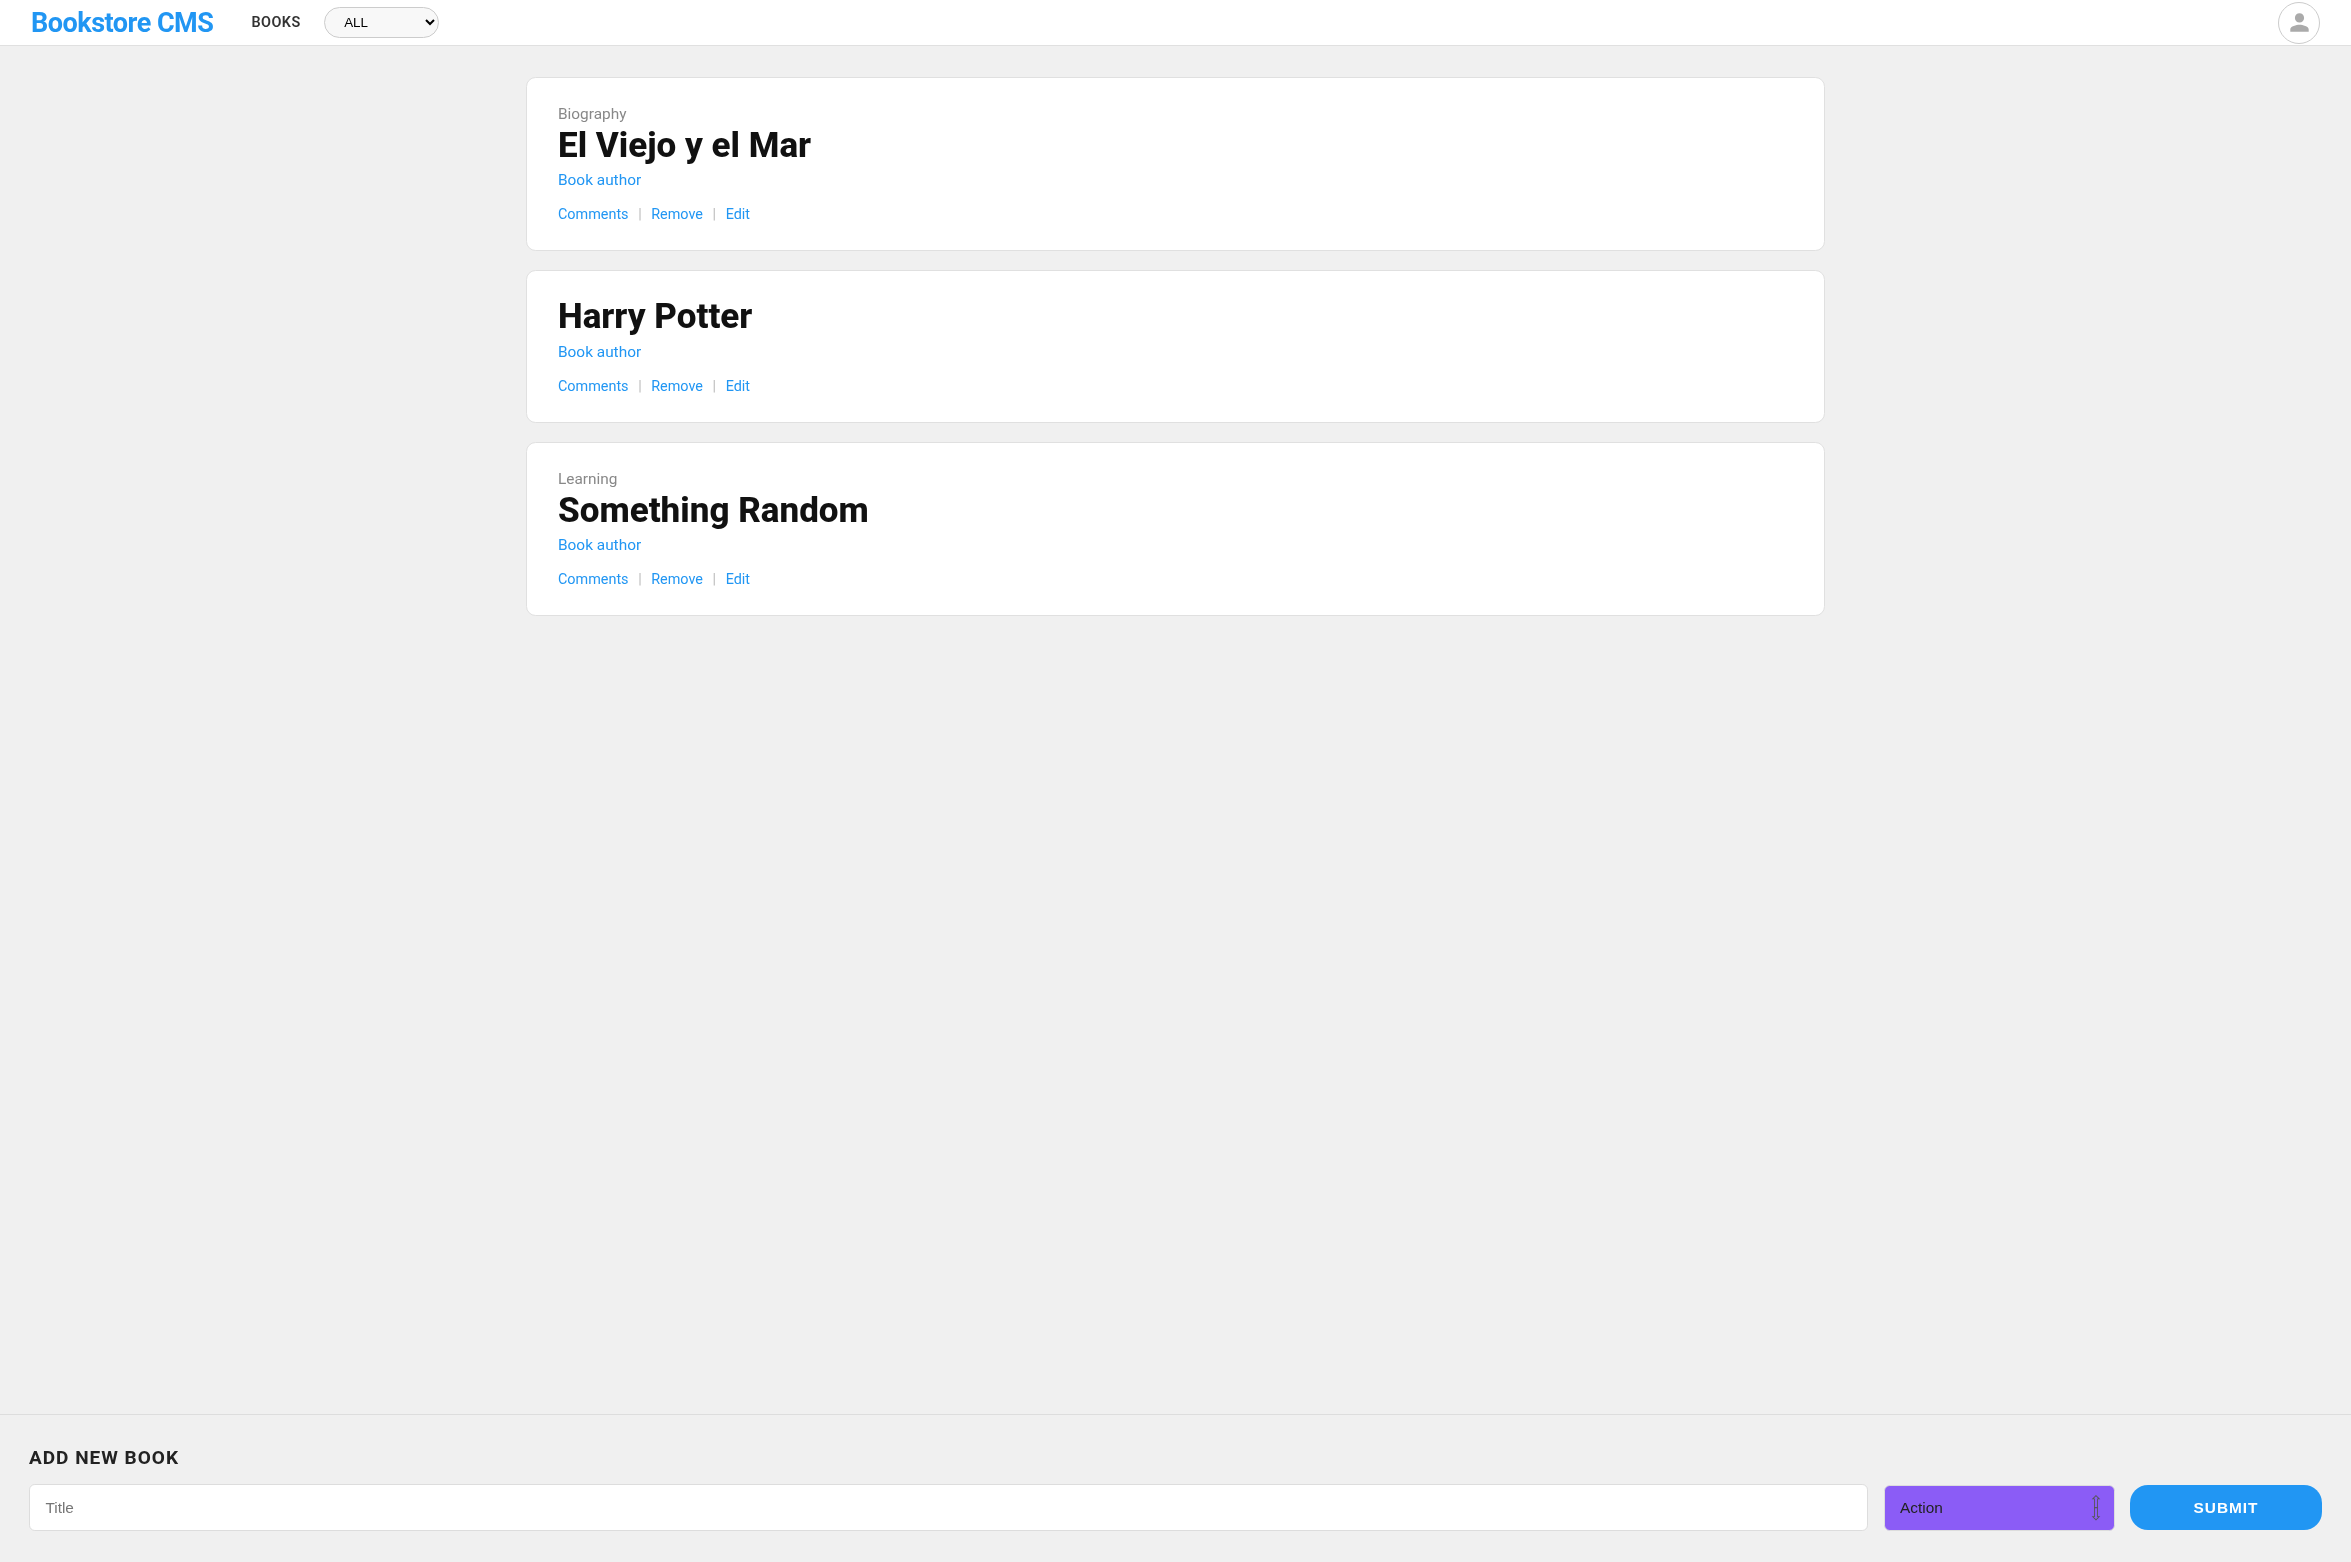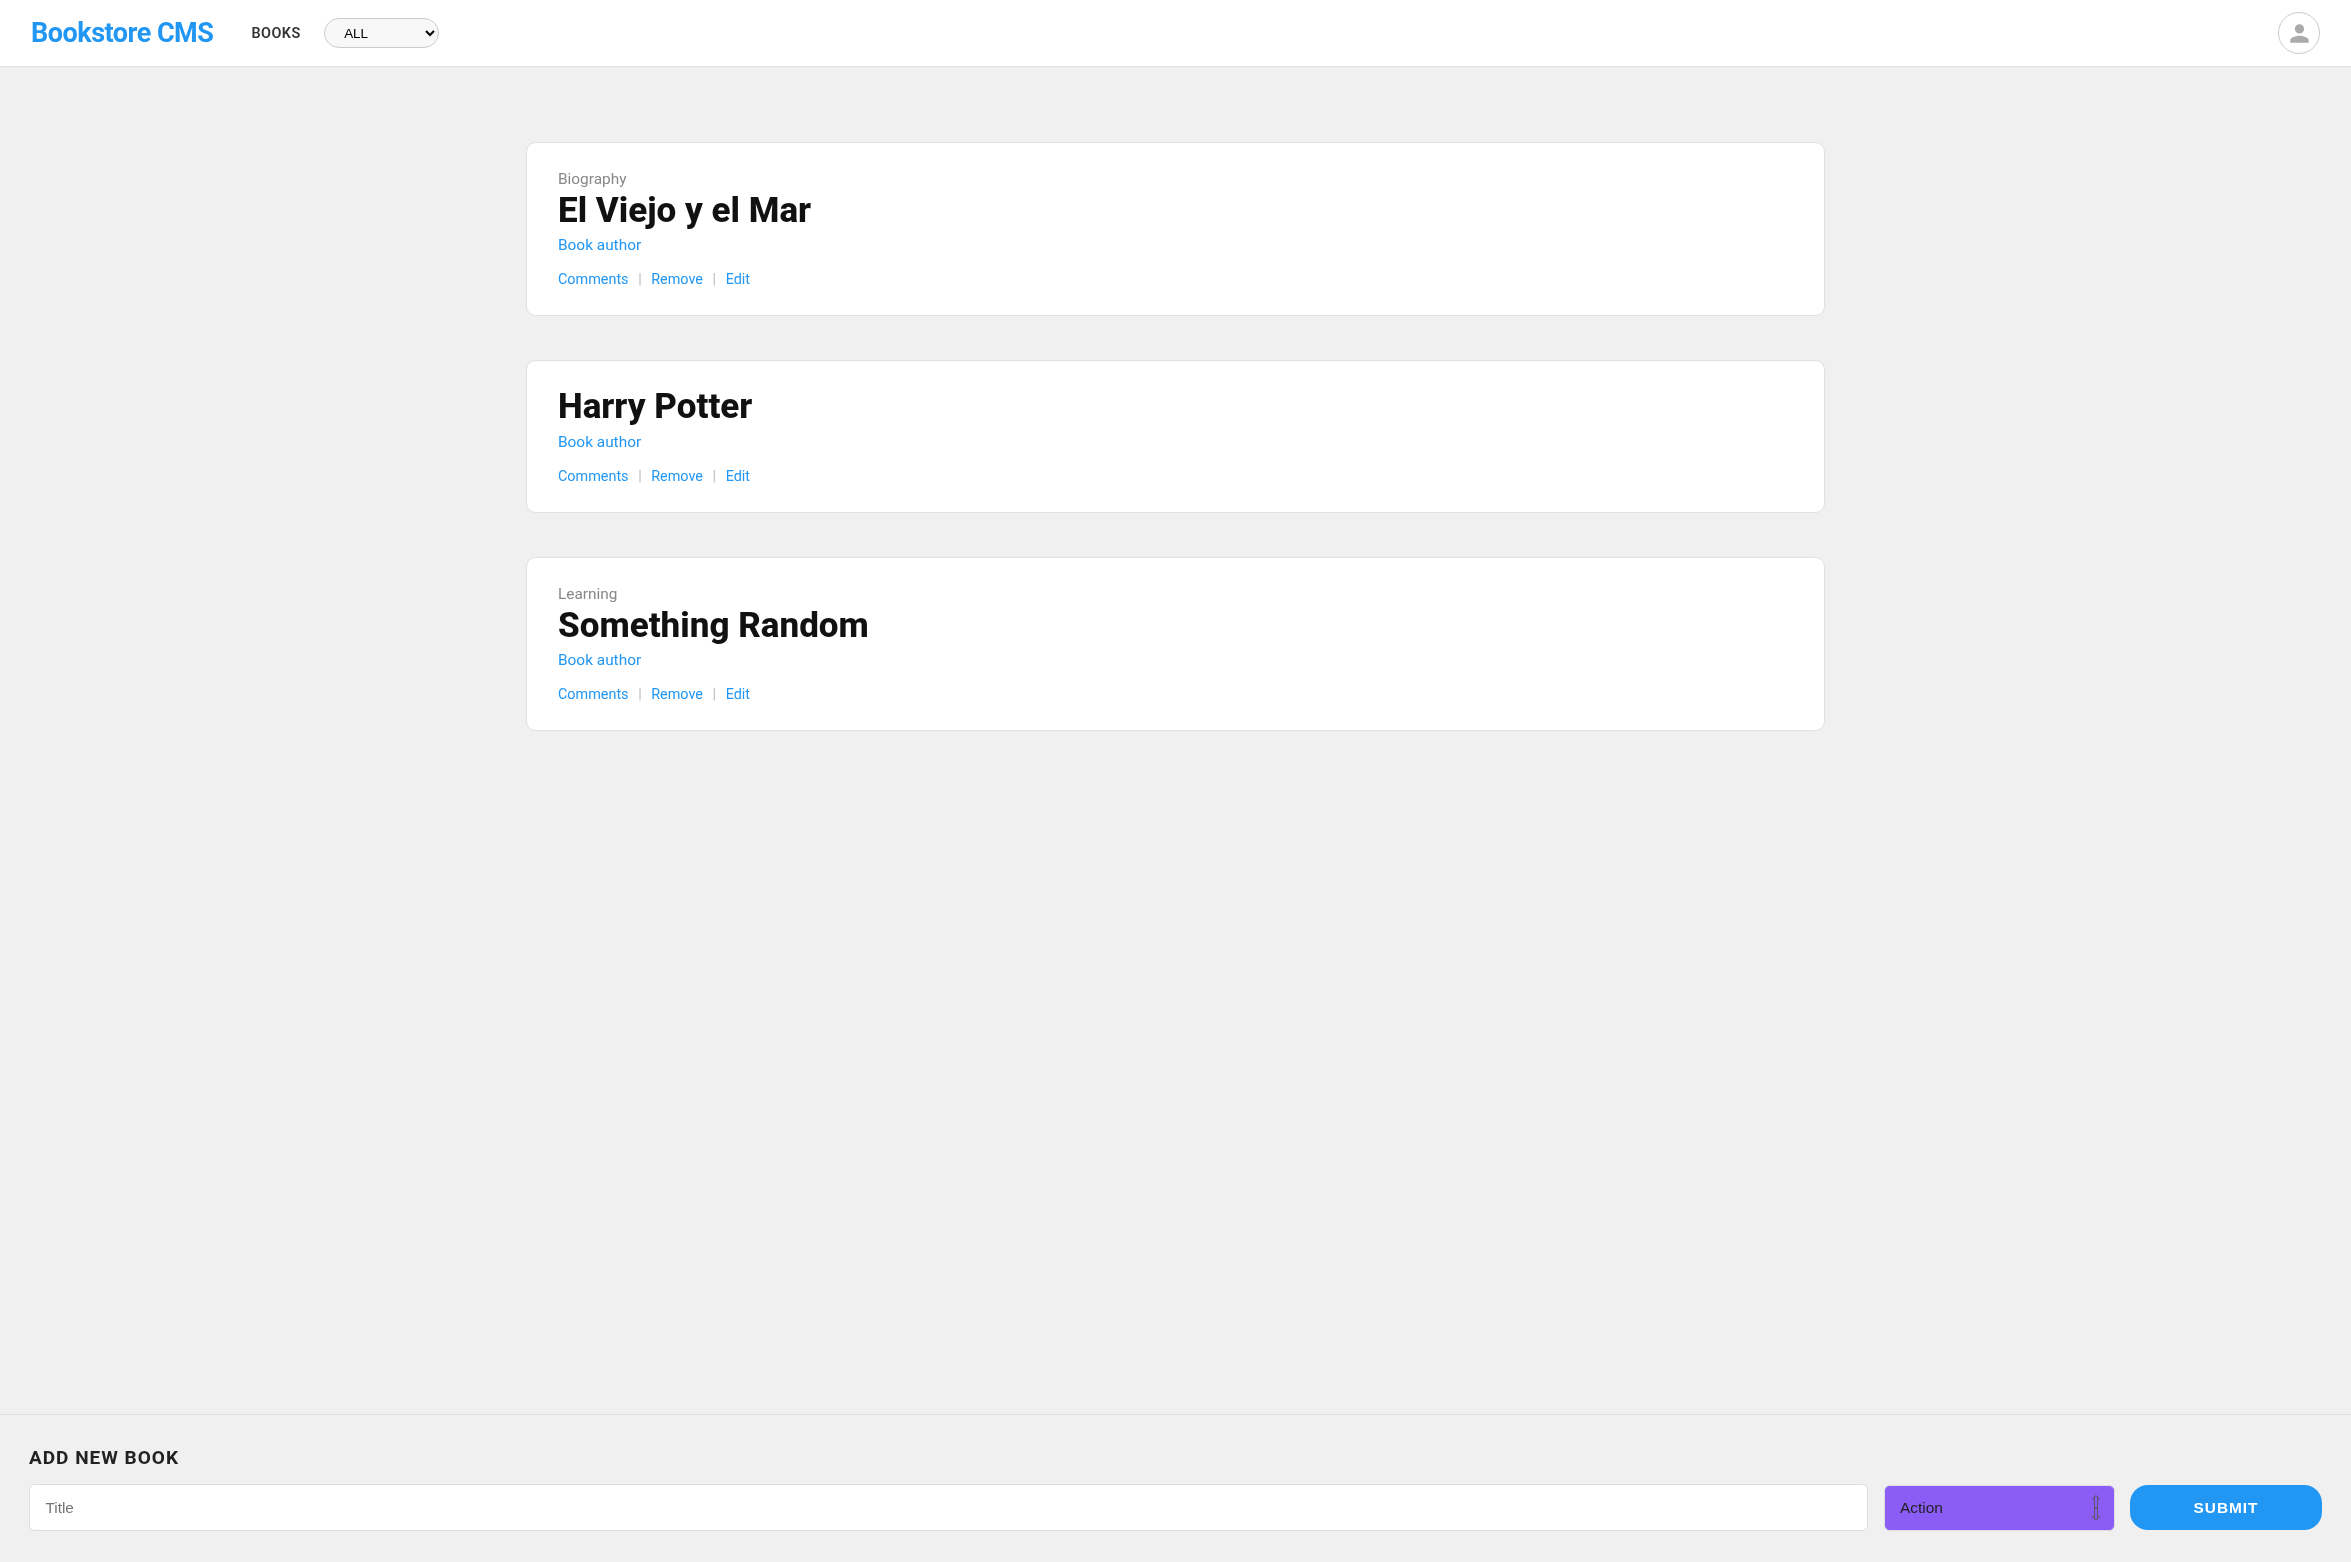--- a/index.html
+++ b/index.html
@@ -13,21 +13,21 @@
       background: #f0f0f0;
       min-height: 100vh;
     }
 
     
     .navbar {
       background: #fff;
       display: flex;
       align-items: center;
       padding: 0 31px;
-      height: 67px;
+      height: 46px;
       border-bottom: 1px solid #e0e0e0;
       position: relative;
     }
 
     .navbar-brand {
       color: #2196f3;
       font-size: 27px;
       font-weight: 700;
       letter-spacing: -0.5px;
       margin-right: 38px;
@@ -81,21 +81,20 @@
       margin: 0 auto;
     }
 
     
     .book-card {
       background: #fff;
       border-radius: 9.6px;
       border: 1px solid #e0e0e0;
       padding: 27px 31px 27px 31px;
       margin-bottom: 19px;
-      margin-top: 44px;
     }
 
     .book-category {
       color: #888;
       font-size: 15.4px;
       font-weight: 400;
       margin-bottom: 3.8px;
     }
 
     .book-title {

